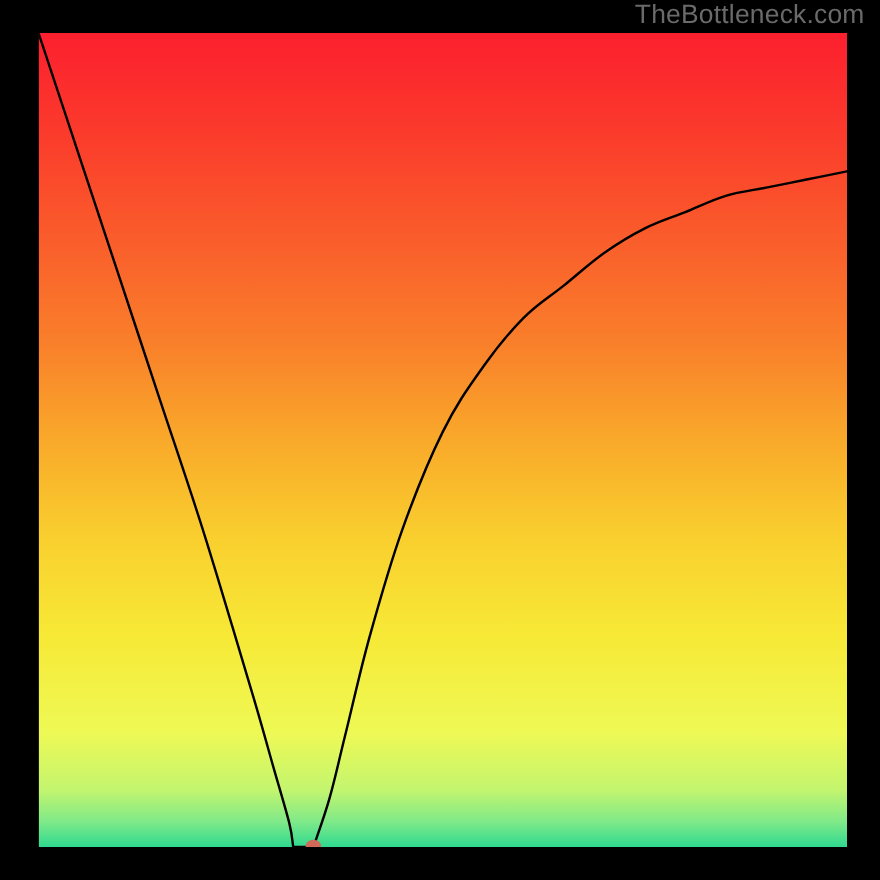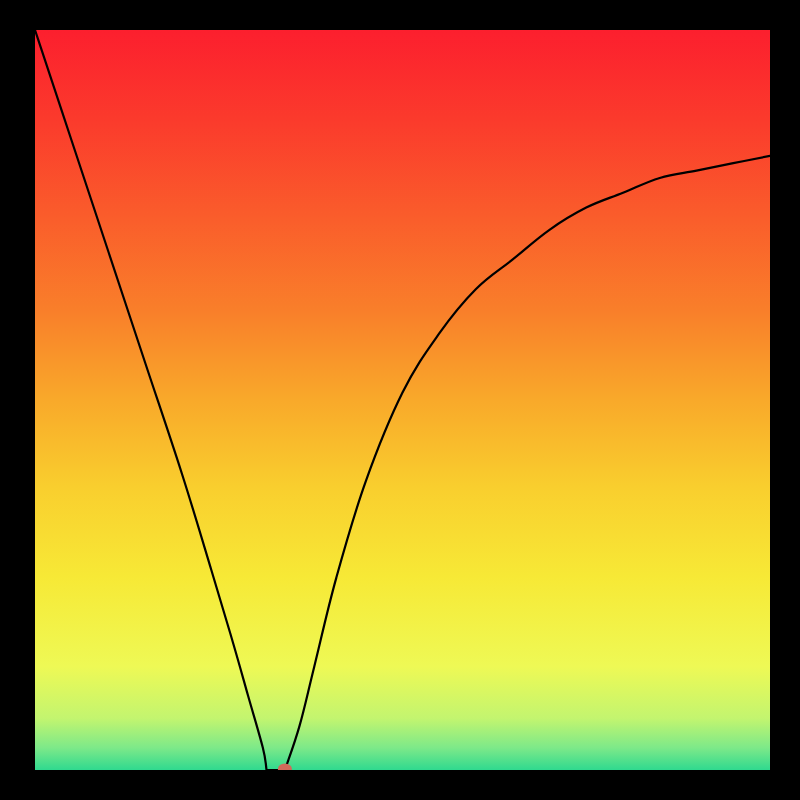--- a/index.html
+++ b/index.html
@@ -39,20 +39,21 @@
   .plot svg {
     display: block;
     width: 100%;
     height: 100%;
   }
 </style>
 </head>
 <body>
 
 <div class="frame">
+  <div class="watermark">TheBottleneck.com</div>
   <div class="plot">
     <svg id="plot-svg" viewBox="0 0 735 740" preserveAspectRatio="none">
       <defs>
         <linearGradient id="bg-grad" x1="0" y1="0" x2="0" y2="1">
             <stop offset="0.00%" stop-color="#fc1f2e"></stop>
             <stop offset="12.00%" stop-color="#fb3a2c"></stop>
             <stop offset="25.00%" stop-color="#fa5c2b"></stop>
             <stop offset="38.00%" stop-color="#f97f2a"></stop>
             <stop offset="50.00%" stop-color="#f9a92a"></stop>
             <stop offset="62.00%" stop-color="#f9cf2e"></stop>

